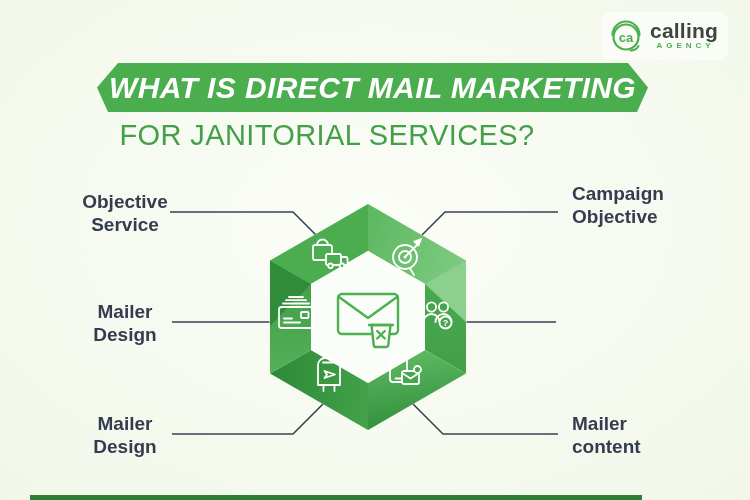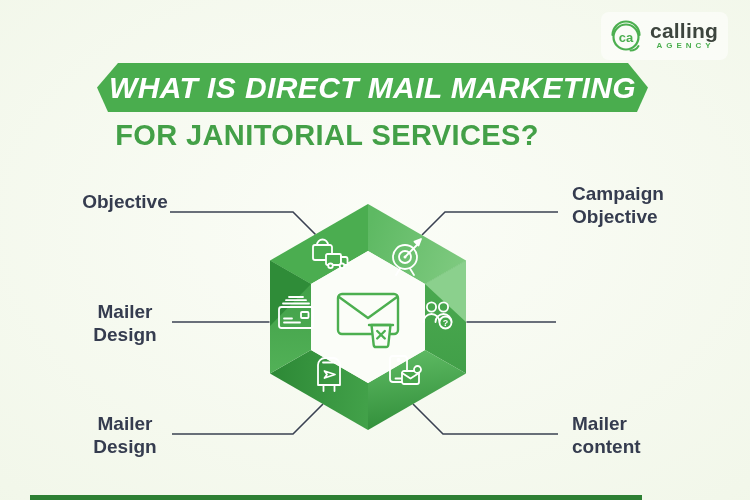--- a/index.html
+++ b/index.html
@@ -4,21 +4,21 @@
 <style>
   html,body{margin:0;padding:0;}
   body{width:750px;height:500px;overflow:hidden;font-family:"Liberation Sans",sans-serif;}
   .stage{position:relative;width:750px;height:500px;
     background:radial-gradient(130% 130% at 50% 45%, #fbfdf7 0%, #f2f7ea 55%, #e9f1dd 100%);}
   svg{display:block;}
   .layer{position:absolute;left:0;top:0;}
   .banner-title{position:absolute;left:97px;width:551px;top:71px;text-align:center;
     font-size:30px;font-weight:bold;color:#ffffff;letter-spacing:0.4px;white-space:nowrap;font-style:italic;}
   .subtitle{position:absolute;left:0;width:654px;top:119px;text-align:center;
-    font-size:29px;font-weight:bold;color:#43a047;letter-spacing:0.4px;}
+    font-size:29px;font-weight:normal;color:#43a047;letter-spacing:0.4px;}
   .node-label{position:absolute;font-size:19px;line-height:23px;font-weight:600;color:#353c4f;}
   .node-label span{display:block;}
   .lbl-left{left:70px;width:110px;text-align:center;}
   .lbl-right{left:572px;width:140px;text-align:left;}
   .logo{position:absolute;right:22px;top:12px;display:flex;align-items:center;gap:5px;
     background:rgba(255,255,255,0.55);border-radius:8px;padding:3px 10px 5px 6px;}
   .logo-text{display:flex;flex-direction:column;line-height:1;}
   .logo-brand{font-size:21px;font-weight:bold;color:#3d453e;letter-spacing:0.2px;}
   .logo-sub{font-size:8px;font-weight:bold;color:#4caf50;letter-spacing:4px;margin-top:1px;padding-left:3px;text-align:center;}
 </style>
@@ -154,20 +154,21 @@
       <span class="logo-brand">calling</span>
       <span class="logo-sub">AGENCY</span>
     </div>
   </div>
 
   <div class="banner-title">WHAT IS DIRECT MAIL MARKETING</div>
   <div class="subtitle">FOR JANITORIAL SERVICES?</div>
 
   <div class="node-label lbl-left" style="top:190px;">
     <span>Objective</span>
+    <span>Service</span>
   </div>
   <div class="node-label lbl-right" style="top:182px;">
     <span>Campaign</span>
     <span>Objective</span>
   </div>
   <div class="node-label lbl-left" style="top:300px;">
     <span>Mailer</span>
     <span>Design</span>
   </div>
   <div class="node-label lbl-left" style="top:412px;">

